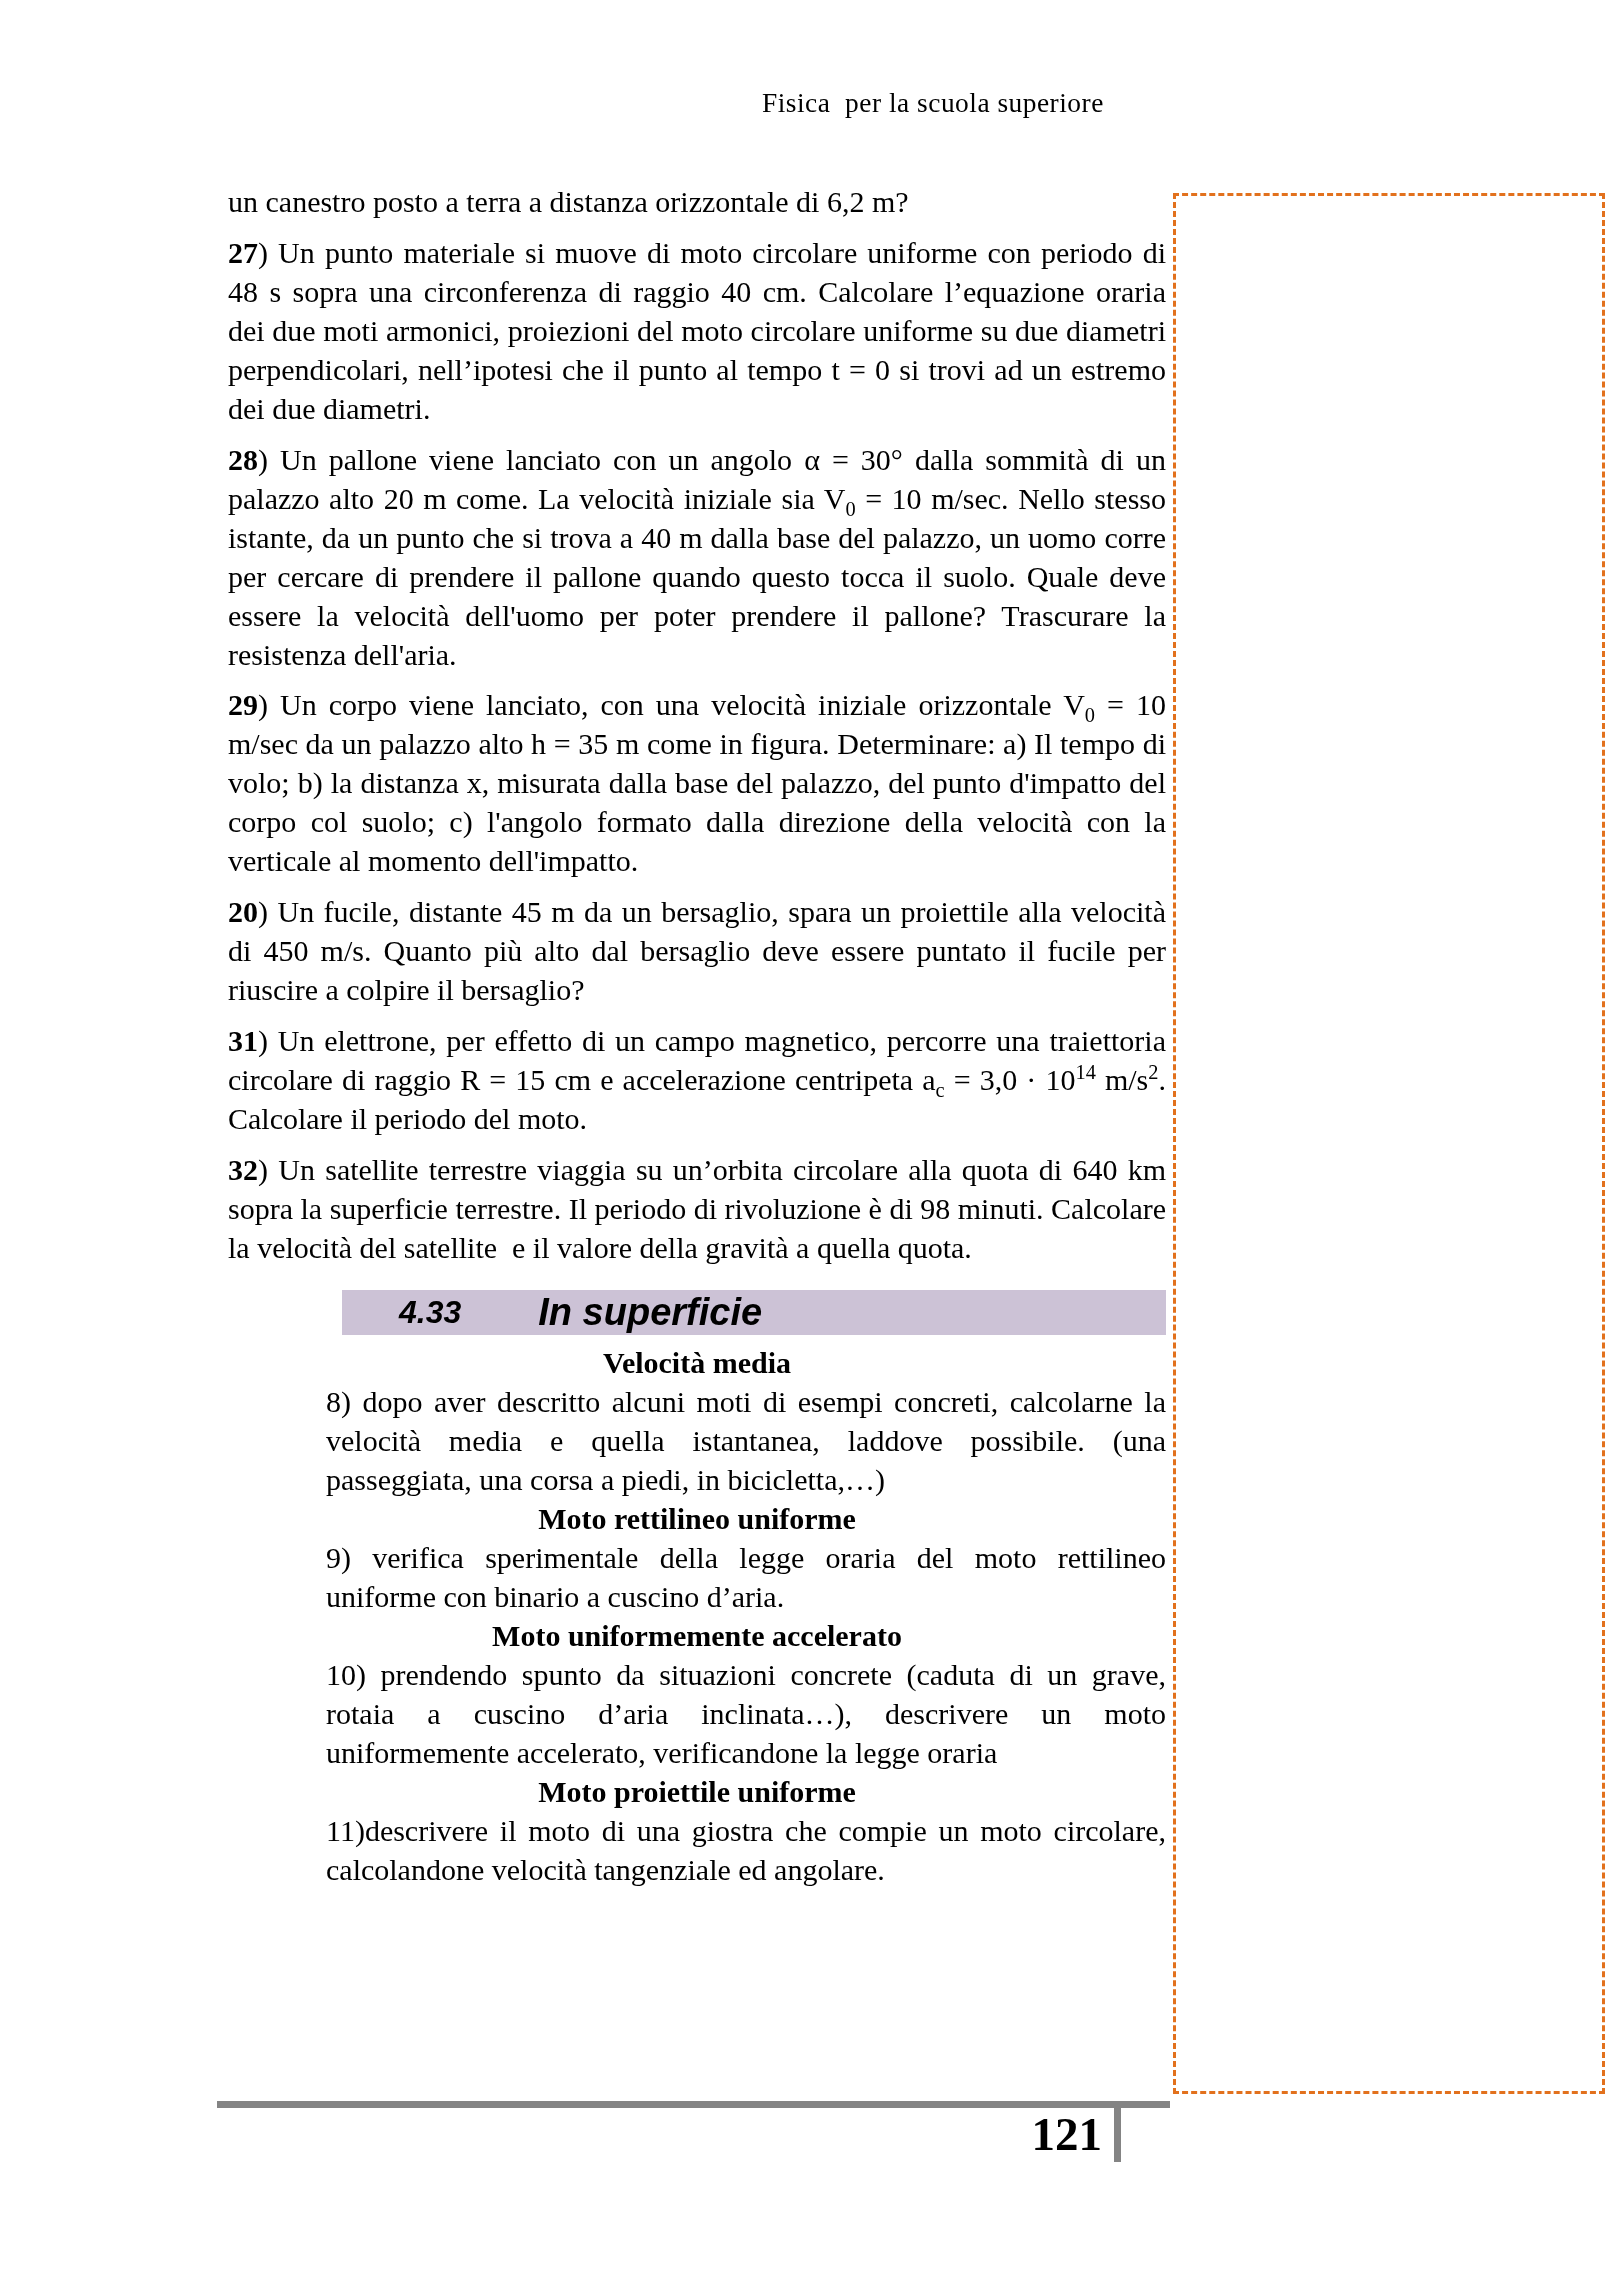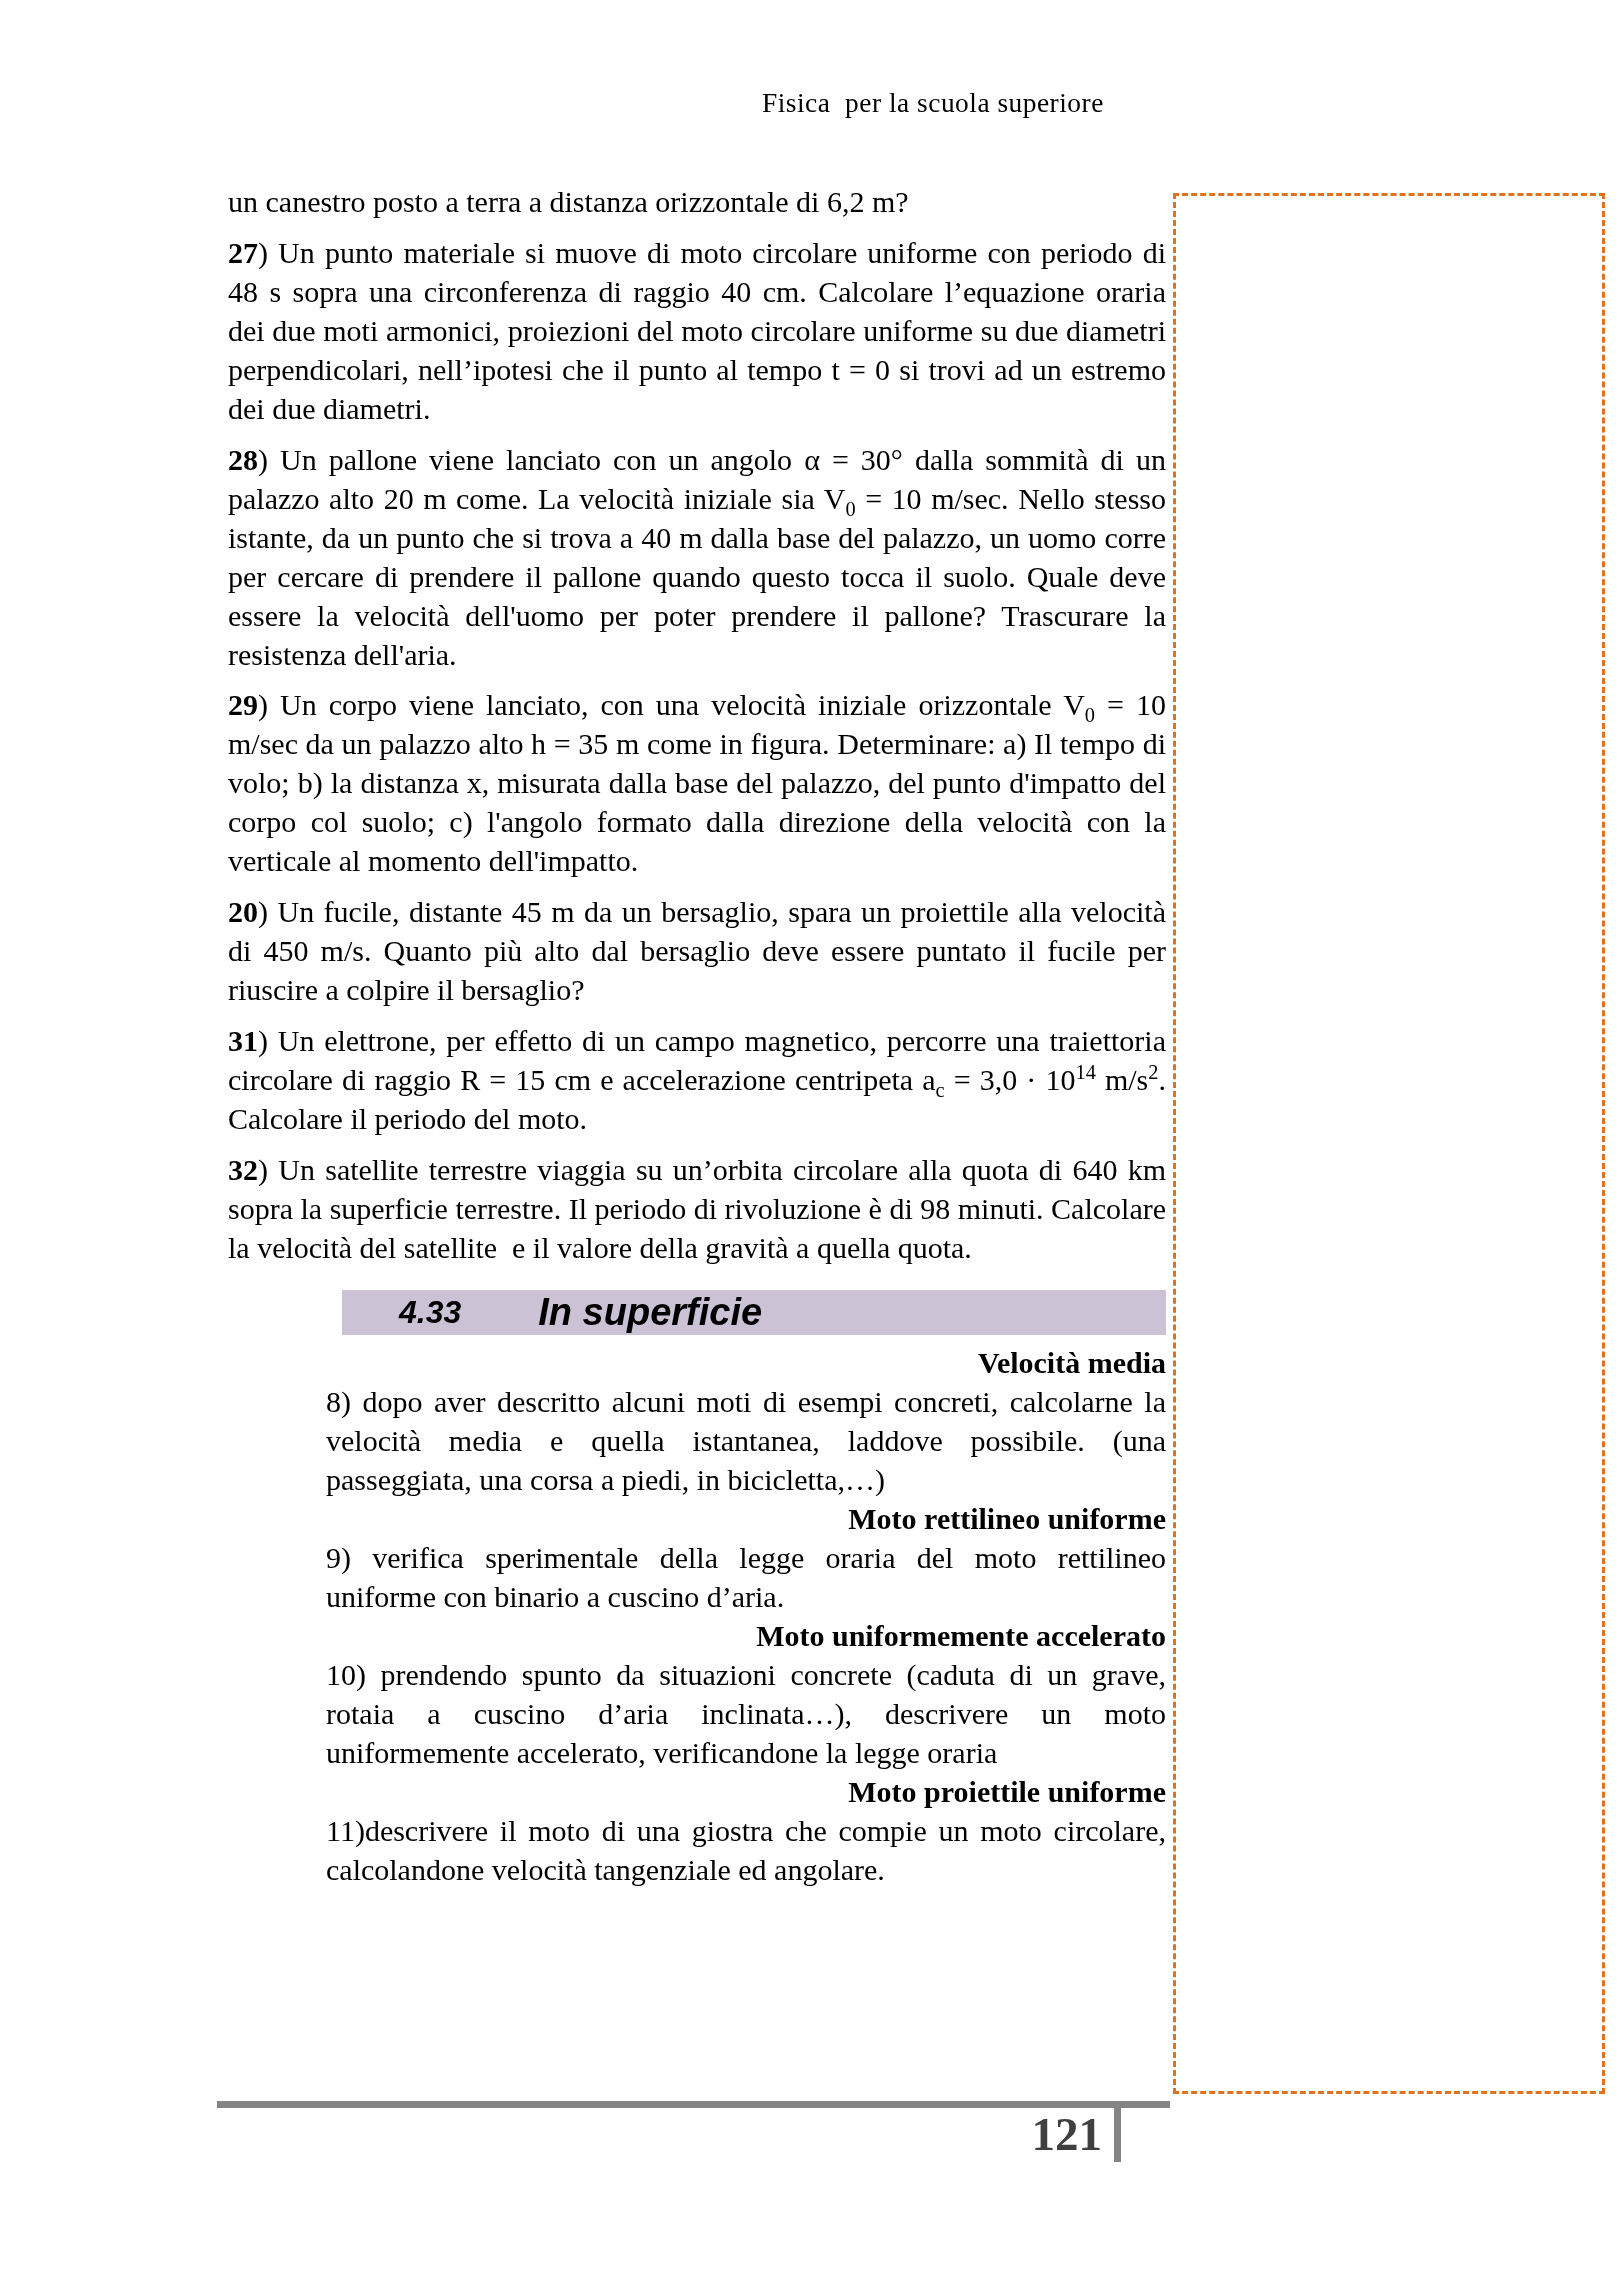--- a/index.html
+++ b/index.html
@@ -50,21 +50,21 @@
     font-style:italic;
     font-weight:bold;
     text-align:left;
     gap:20px;
   }
   .sec-num { font-size:32px; margin-right:57px; }
   .sec-title { font-size:38px; }
 
   .lab-heading {
     font-weight:bold;
-    text-align:right;
+    text-align:center;
     margin:0 !important;
   }
   .lab-item {
     margin:0 0 0 98px !important;
     text-align:justify;
   }
 
   .footer-rule {
     position:absolute;
     left:217px; top:2101px;
@@ -77,21 +77,21 @@
     width:6.9px; height:61px;
     background:#848484;
   }
   .page-number {
     position:absolute;
     left:970px; top:2107px;
     width:132px;
     text-align:right;
     font-size:47px;
     font-weight:bold;
-    color:#404040;
+    color:#000000;
     font-family:"Liberation Serif", serif;
   }
 </style>
 </head>
 <body>
 
 <div class="page">
 
   <div class="running-header">Fisica&nbsp; per la scuola superiore</div>
 

